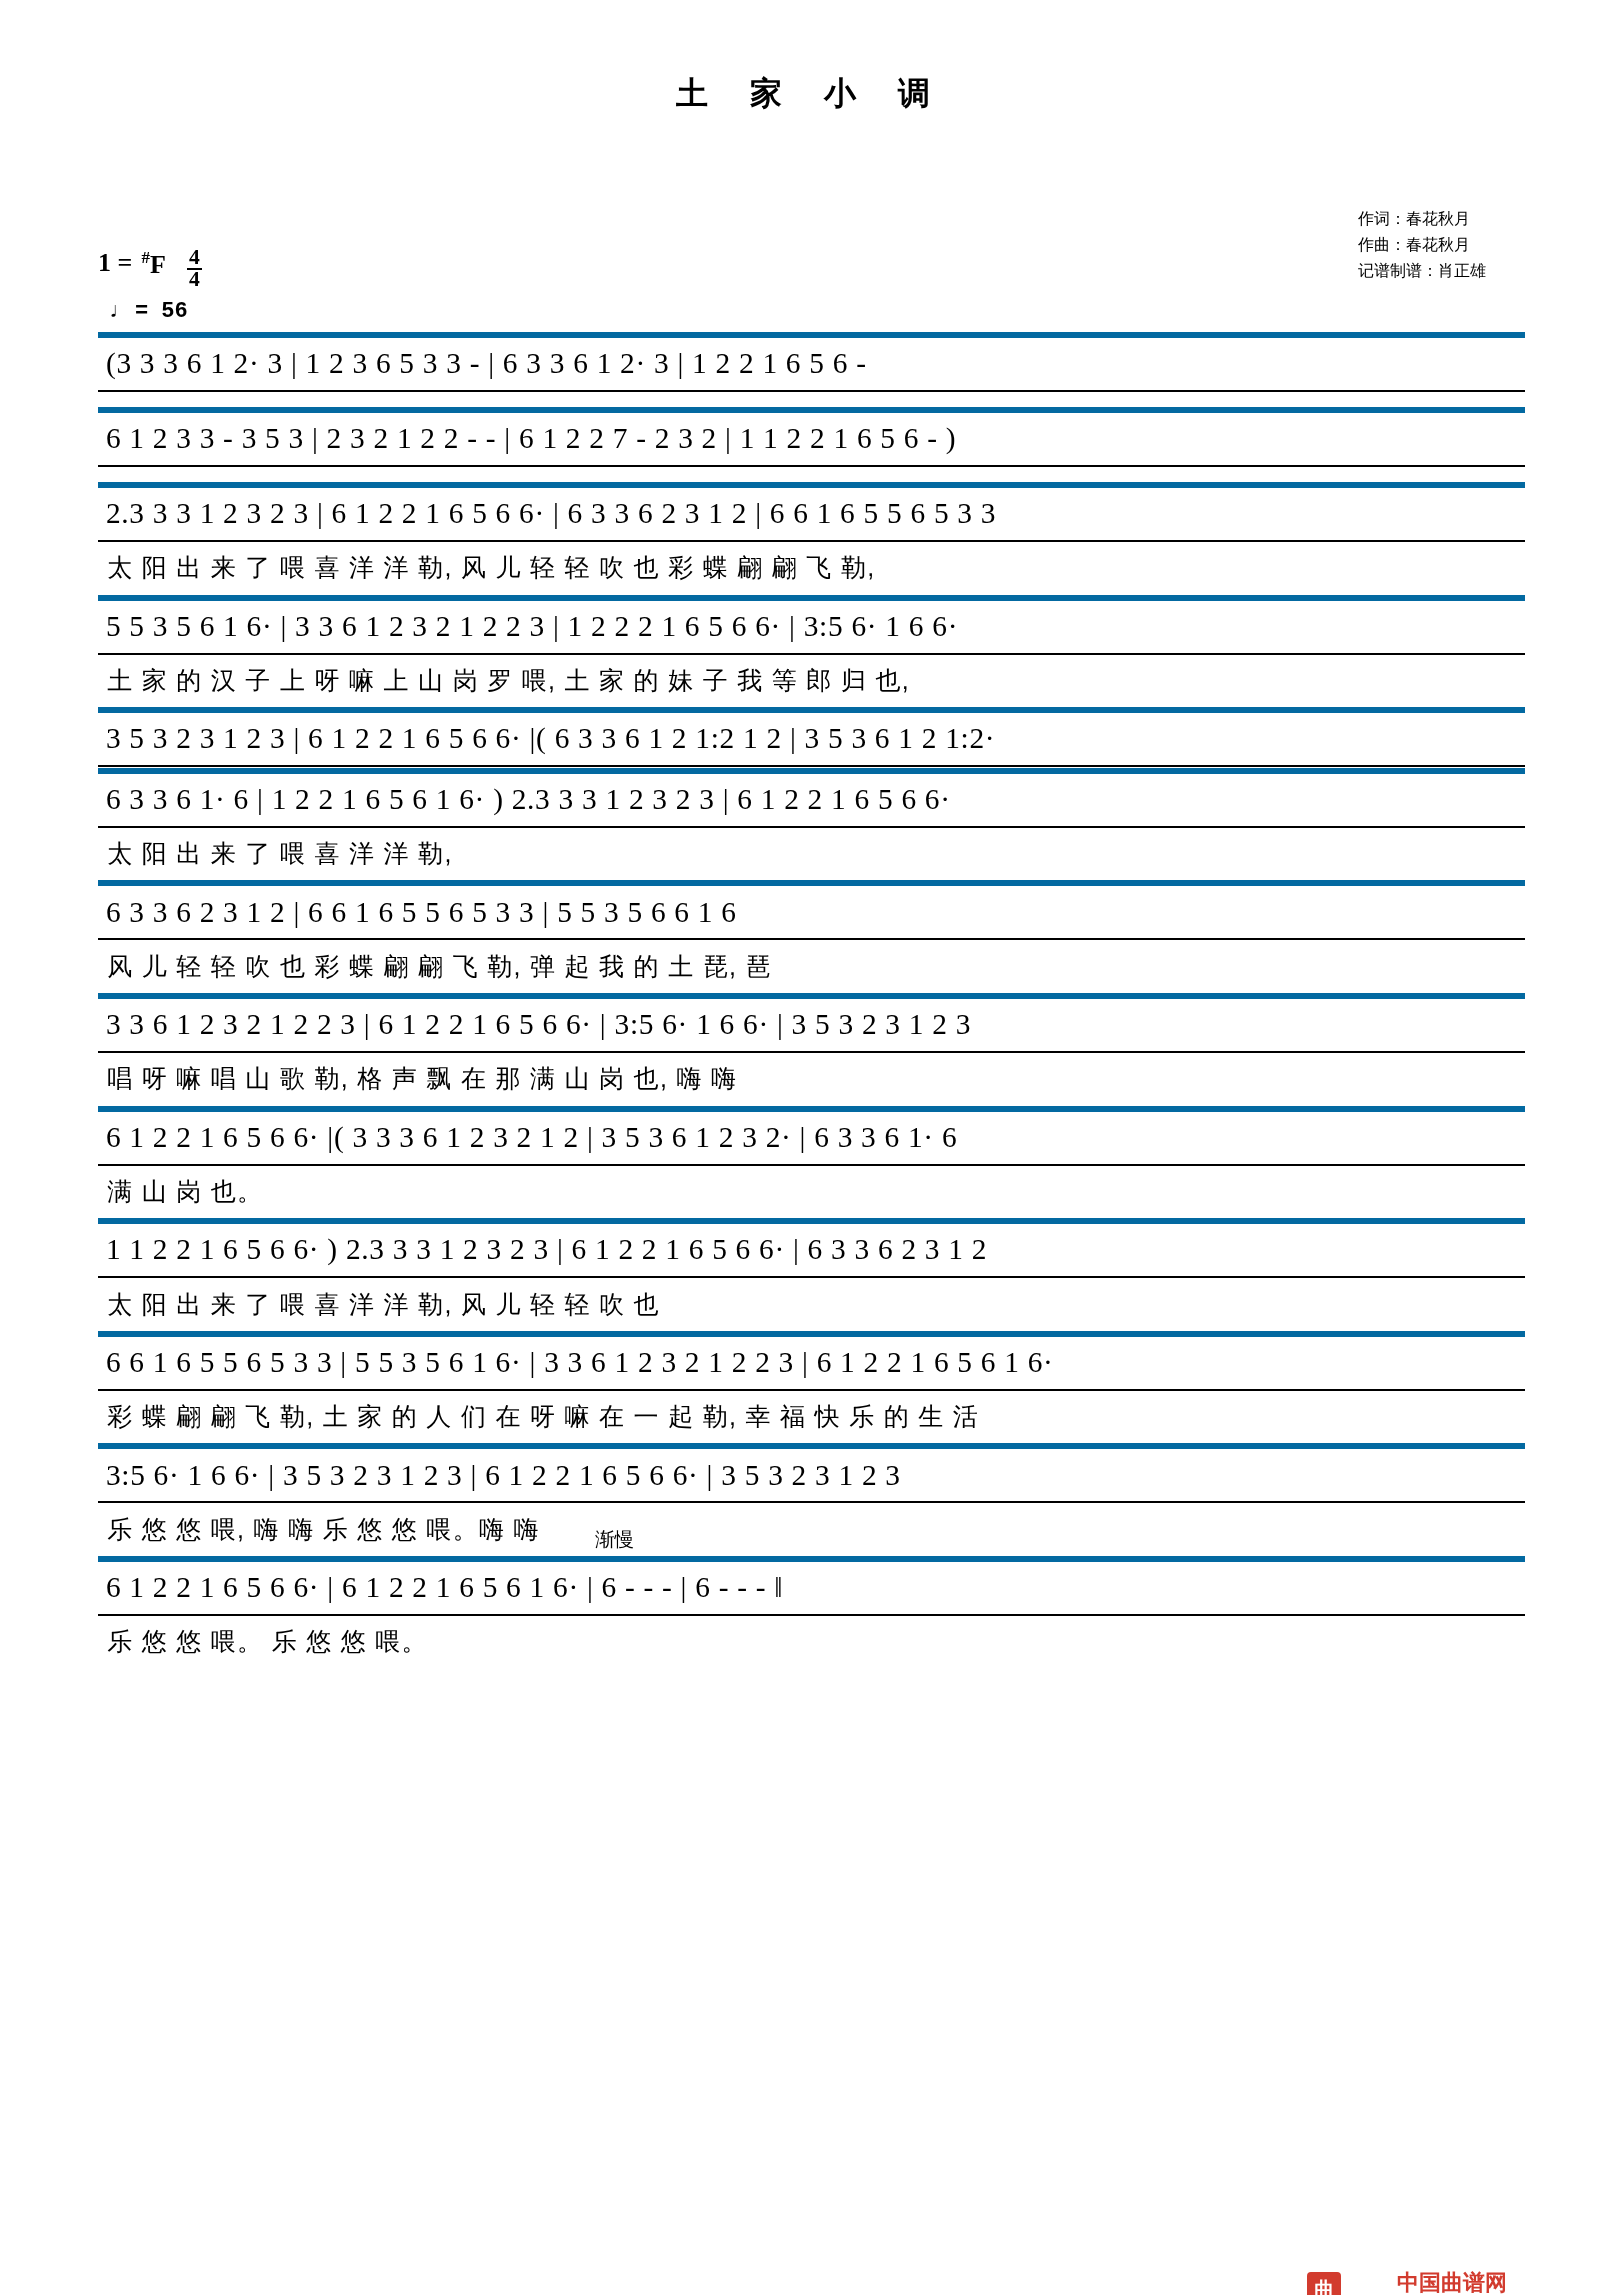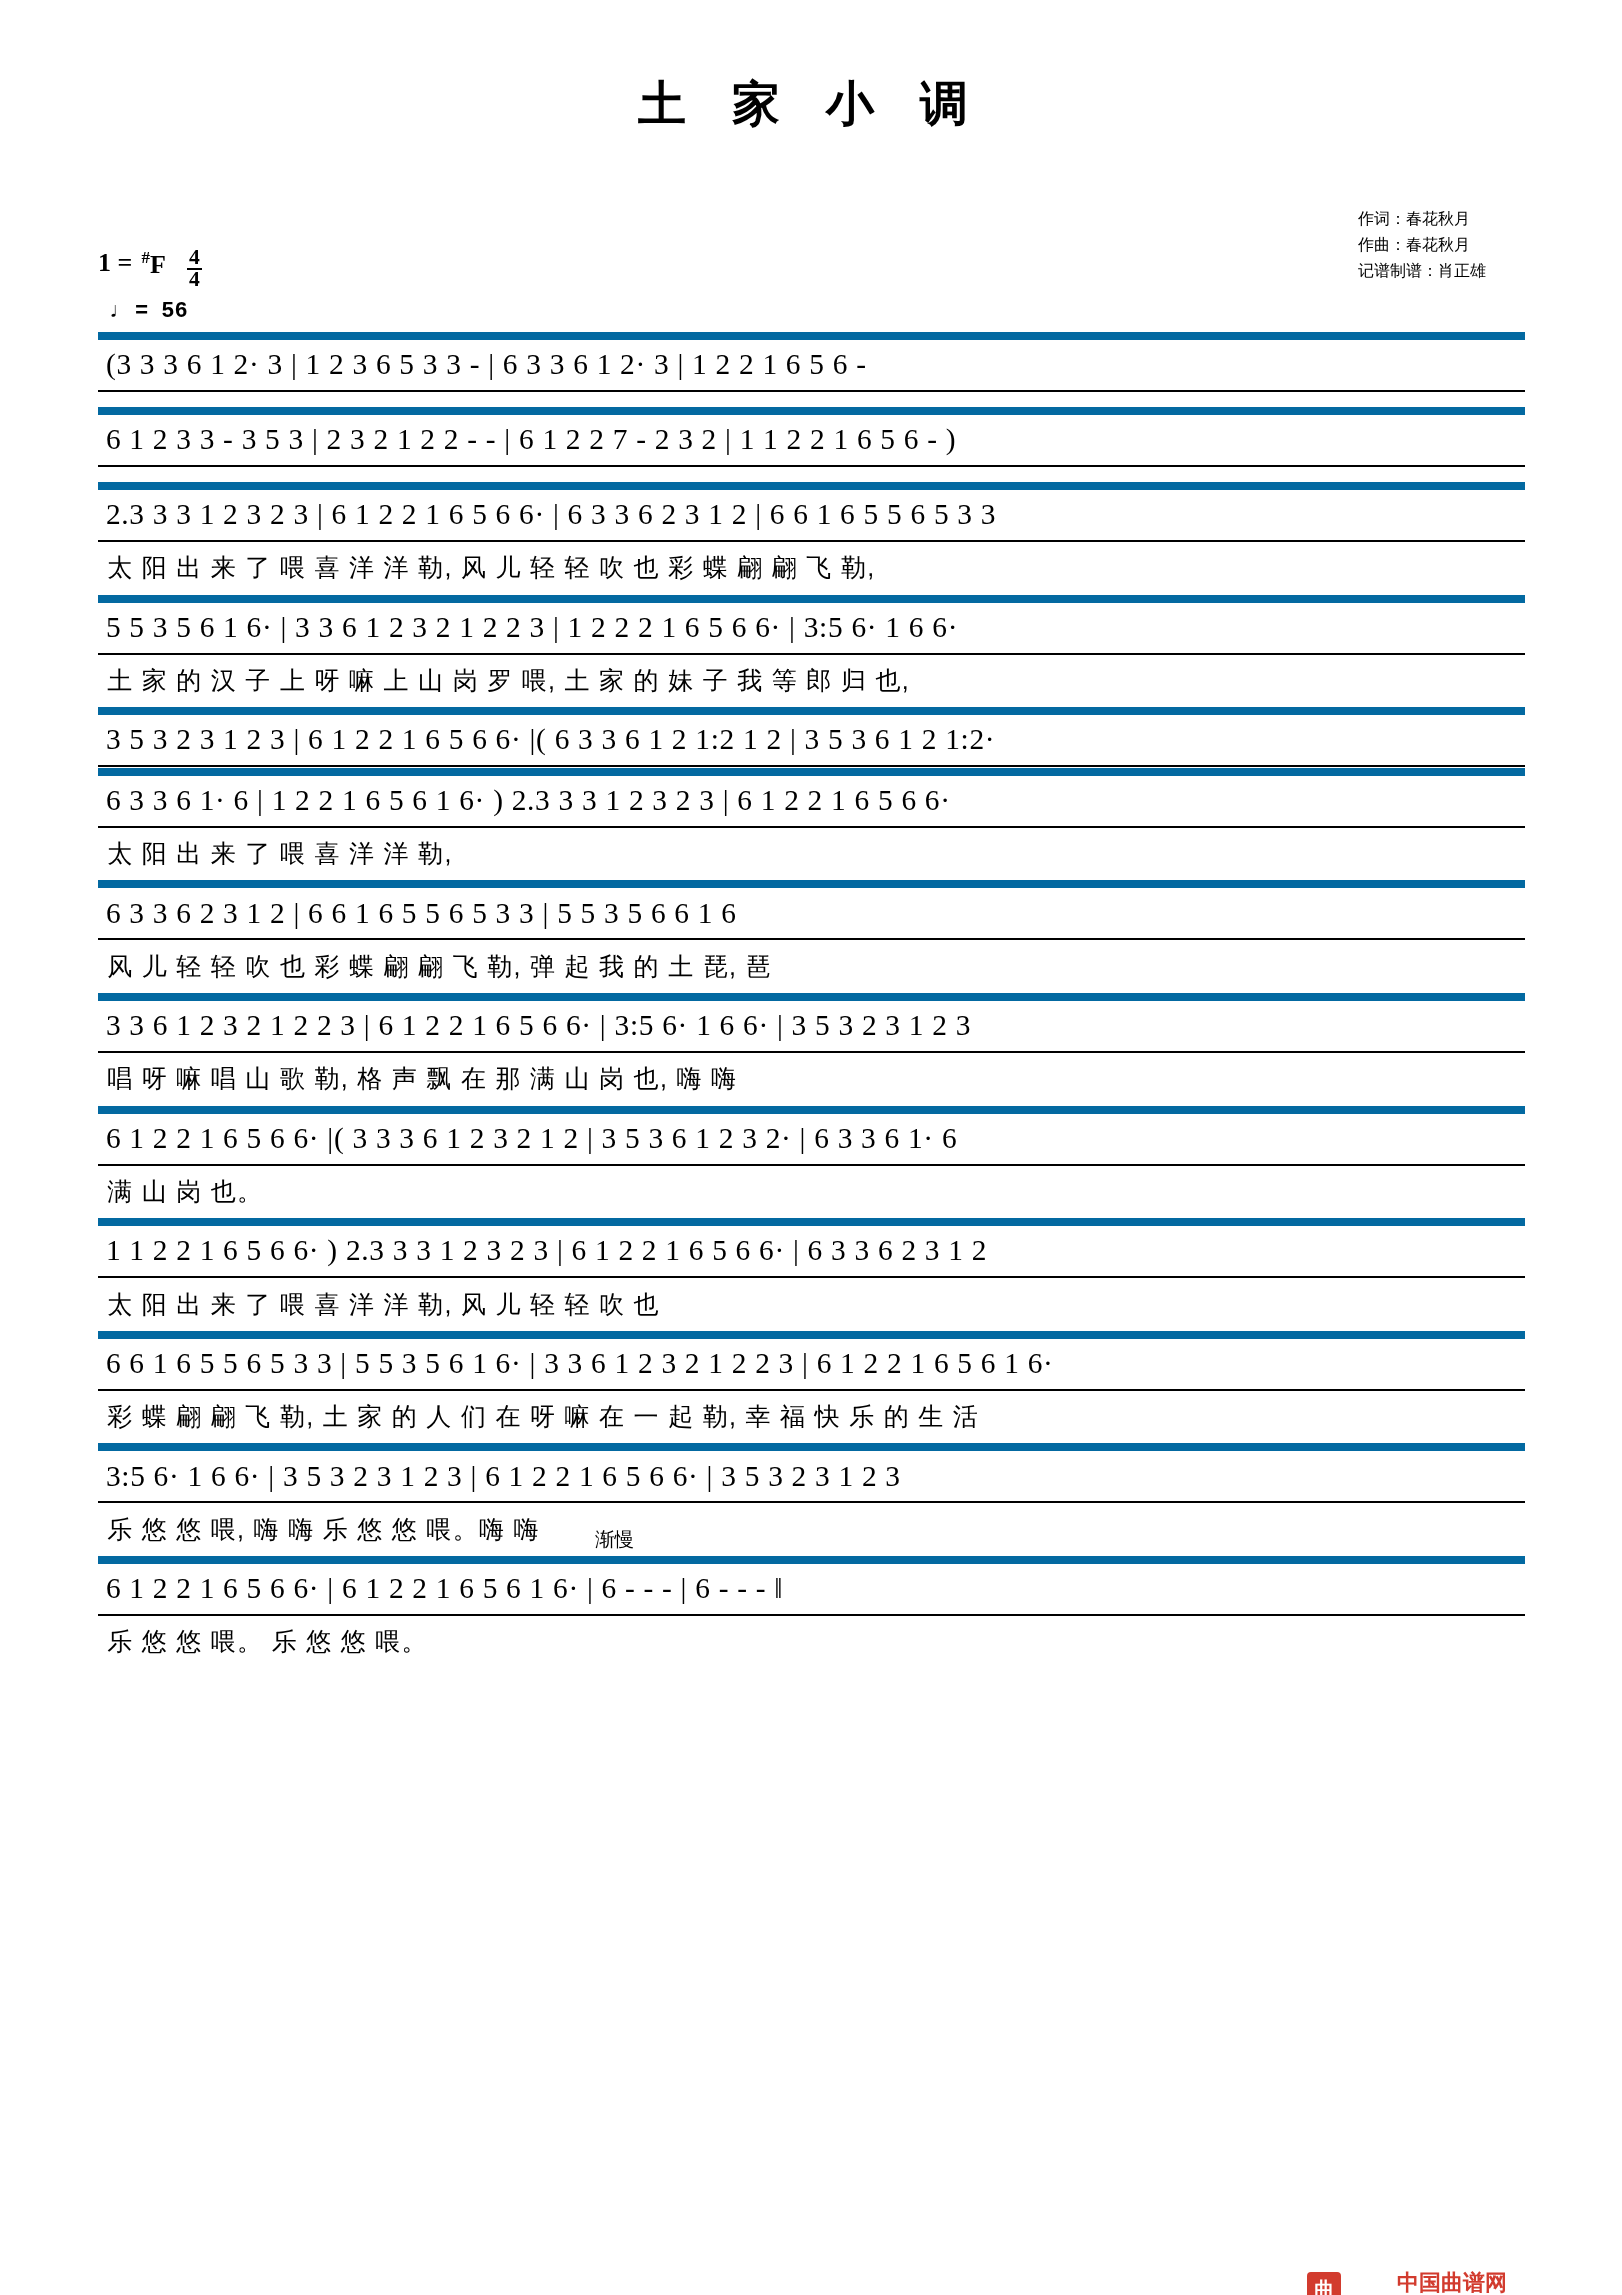--- a/index.html
+++ b/index.html
@@ -18,21 +18,21 @@
   .page {
     position: relative;
     width: 1623px;
     height: 2295px;
     box-sizing: border-box;
     padding: 0 111px;
   }
   
   .title {
     text-align: center;
-    font-size: 48px;
+    font-size: 32px;
     font-weight: 700;
     letter-spacing: 17px;
     margin-top: 72px;
     font-family: "Liberation Serif", "DejaVu Serif", serif;
   }
   
   .credits {
     position: absolute;
     right: 137px;
     top: 134px;
@@ -85,21 +85,21 @@
     top: 262px;
     width: 1427px;
   }
   .system {
     position: relative;
     margin-bottom: 2.6px;
   }
   .staffline {
     position: relative;
     height: 60px;
-    border-top: 8px solid #0369a1;
+    border-top: 6px solid #0369a1;
     border-bottom: 2px solid #000;
     display: flex;
     align-items: center;
     padding-left: 7.9px;
     box-sizing: border-box;
     margin-top: -2px;
     font-size: 31px;
     letter-spacing: 0px;
     white-space: nowrap;
     overflow: hidden;

